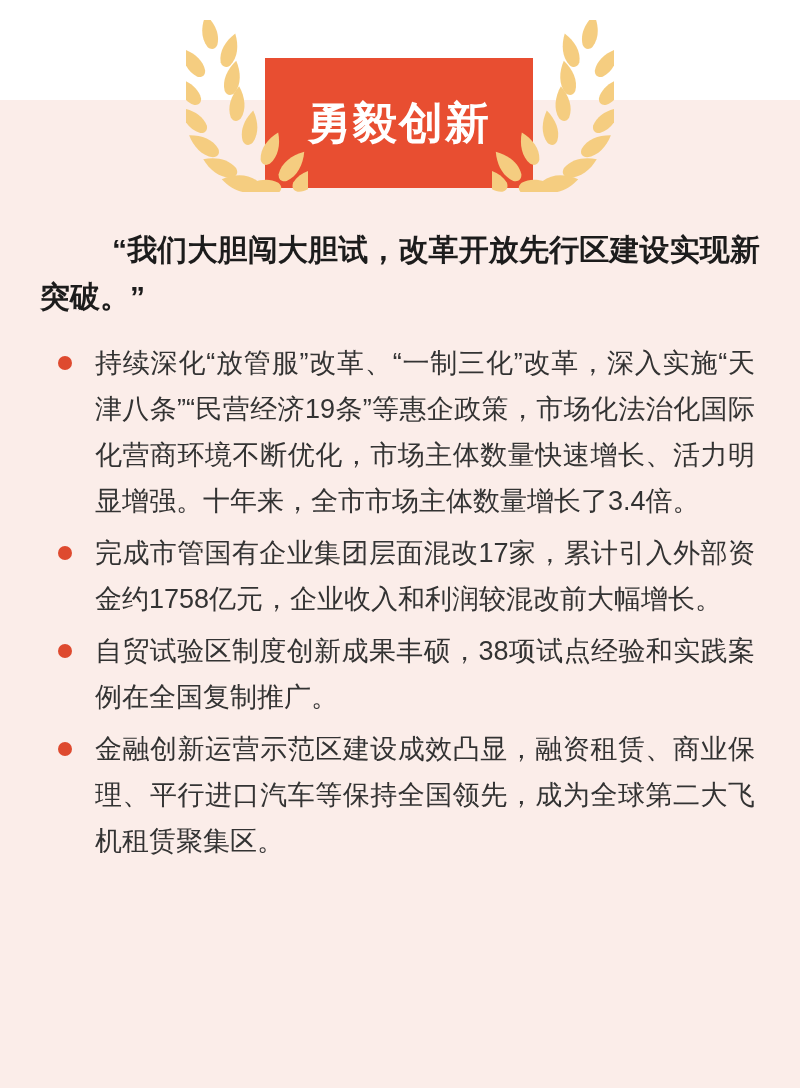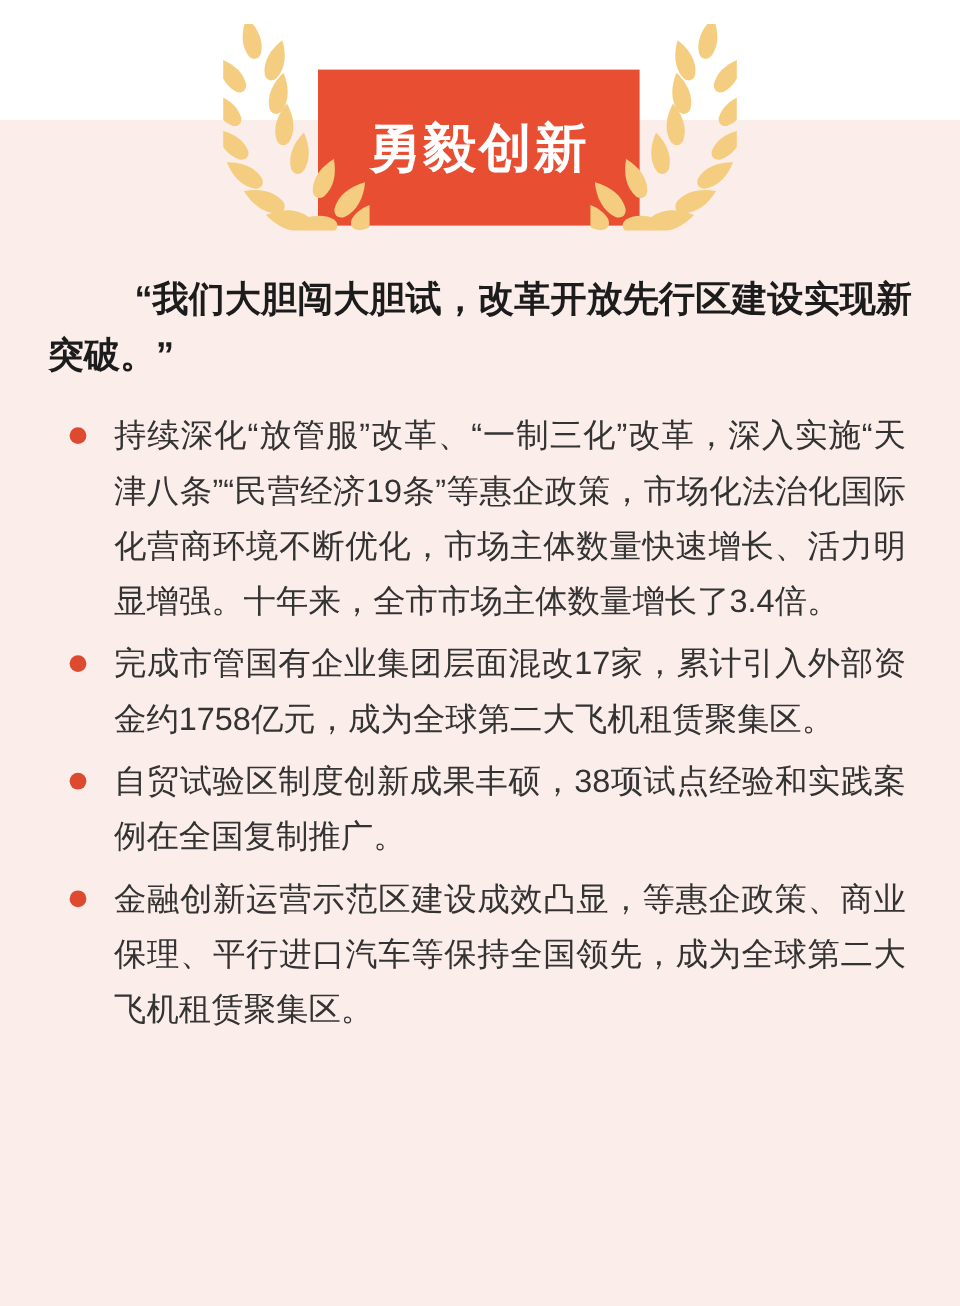--- a/index.html
+++ b/index.html
@@ -153,25 +153,25 @@
   <div class="content">
     <p class="quote">“我们大胆闯大胆试，改革开放先行区建设实现新突破。”</p>
 
     <ul class="list">
       <li class="item">
         <span class="dot"></span>
         <span class="item-text">持续深化“放管服”改革、“一制三化”改革，深入实施“天津八条”“民营经济19条”等惠企政策，市场化法治化国际化营商环境不断优化，市场主体数量快速增长、活力明显增强。十年来，全市市场主体数量增长了3.4倍。</span>
       </li>
       <li class="item">
         <span class="dot"></span>
-        <span class="item-text">完成市管国有企业集团层面混改17家，累计引入外部资金约1758亿元，成为全球第二大飞机租赁聚集区。</span>
+        <span class="item-text">完成市管国有企业集团层面混改17家，累计引入外部资金约1758亿元，企业收入和利润较混改前大幅增长。</span>
       </li>
       <li class="item">
         <span class="dot"></span>
         <span class="item-text">自贸试验区制度创新成果丰硕，38项试点经验和实践案例在全国复制推广。</span>
       </li>
       <li class="item">
         <span class="dot"></span>
-        <span class="item-text">金融创新运营示范区建设成效凸显，等惠企政策、商业保理、平行进口汽车等保持全国领先，成为全球第二大飞机租赁聚集区。</span>
+        <span class="item-text">金融创新运营示范区建设成效凸显，融资租赁、商业保理、平行进口汽车等保持全国领先，成为全球第二大飞机租赁聚集区。</span>
       </li>
     </ul>
   </div>
 </div>
 
 </body></html>

